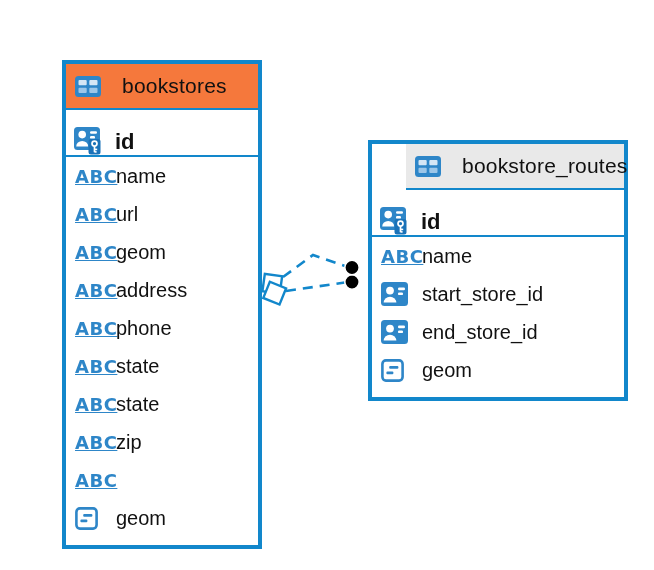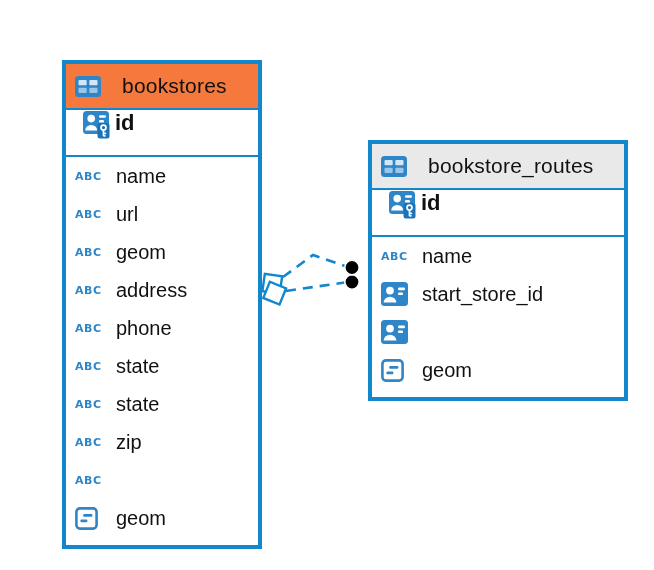--- a/index.html
+++ b/index.html
@@ -18,34 +18,34 @@
     position:absolute;box-sizing:border-box;
     border:4px solid var(--blue);background:#fff;
     padding-bottom:8px;
   }
   .thead{
     height:44px;display:flex;align-items:center;gap:15px;
     padding:0 9px;border-bottom:2.5px solid var(--blue);
     font-size:21px;letter-spacing:.2px;
   }
   .thead.orange{background:var(--orange);}
-  .thead.gray{background:var(--gray);}
+  .thead.gray{background:var(--gray);margin-left:34px;}
   .pkrow{
-    height:45px;display:flex;align-items:flex-start;gap:0;
-    padding:0 17px;border-bottom:2.5px solid var(--blue);
+    height:45px;display:flex;align-items:flex-end;gap:9px;
+    padding:0 8px;border-bottom:2.5px solid var(--blue);
     font-weight:700;font-size:22px;background:#fff;
   }
   .row{
     height:38px;display:flex;align-items:center;gap:9px;
     padding:0 9px;font-size:20px;background:#fff;
   }
   .icon-cell{width:32px;display:flex;justify-content:flex-start;align-items:center;flex:0 0 32px;}
   .abc{
-    font-weight:800;font-size:11px;color:var(--icon-blue);
-    letter-spacing:.5px;font-family:"DejaVu Sans",sans-serif;
+    font-weight:800;font-size:18px;color:var(--icon-blue);
+    letter-spacing:.5px;font-family:"DejaVu Sans",sans-serif;text-decoration:underline;
   }
   .lbl{white-space:nowrap;}
   #bookstores{left:62px;top:60px;width:200px;}
   #bookstore_routes{left:368px;top:140px;width:260px;}
   #connector{position:absolute;left:0;top:0;pointer-events:none;z-index:5;}
   #connector .edge{pointer-events:stroke;}
 </style>
 </head>
 <body>
 
@@ -202,20 +202,21 @@
     <div class="row">
       <span class="icon-cell">
         <svg width="27" height="24" viewBox="0 0 27 24">
           <rect width="27" height="24" rx="3.5" fill="#2e86c8"></rect>
           <circle cx="9" cy="8.6" r="3.9" fill="#fff"></circle>
           <path d="M2.6 20.6 a6.4 5.8 0 0 1 12.8 0 z" fill="#fff"></path>
           <rect x="17" y="5.6" width="7" height="2.7" rx="1.2" fill="#fff"></rect>
           <rect x="17" y="10.4" width="5" height="2.7" rx="1.2" fill="#fff"></rect>
         </svg>
       </span>
+      <span class="lbl">end_store_id</span>
     </div>
     <div class="row">
       <span class="icon-cell">
         <svg width="23" height="23" viewBox="0 0 23 23">
           <rect x="1.4" y="1.4" width="20.2" height="20.2" rx="3.5" fill="#fff" stroke="#2e86c8" stroke-width="2.6"></rect>
           <rect x="8.2" y="7" width="9.2" height="2.8" rx="1" fill="#2e86c8"></rect>
           <rect x="5.4" y="12.4" width="7" height="2.8" rx="1" fill="#2e86c8"></rect>
         </svg>
       </span>
       <span class="lbl">geom</span>

